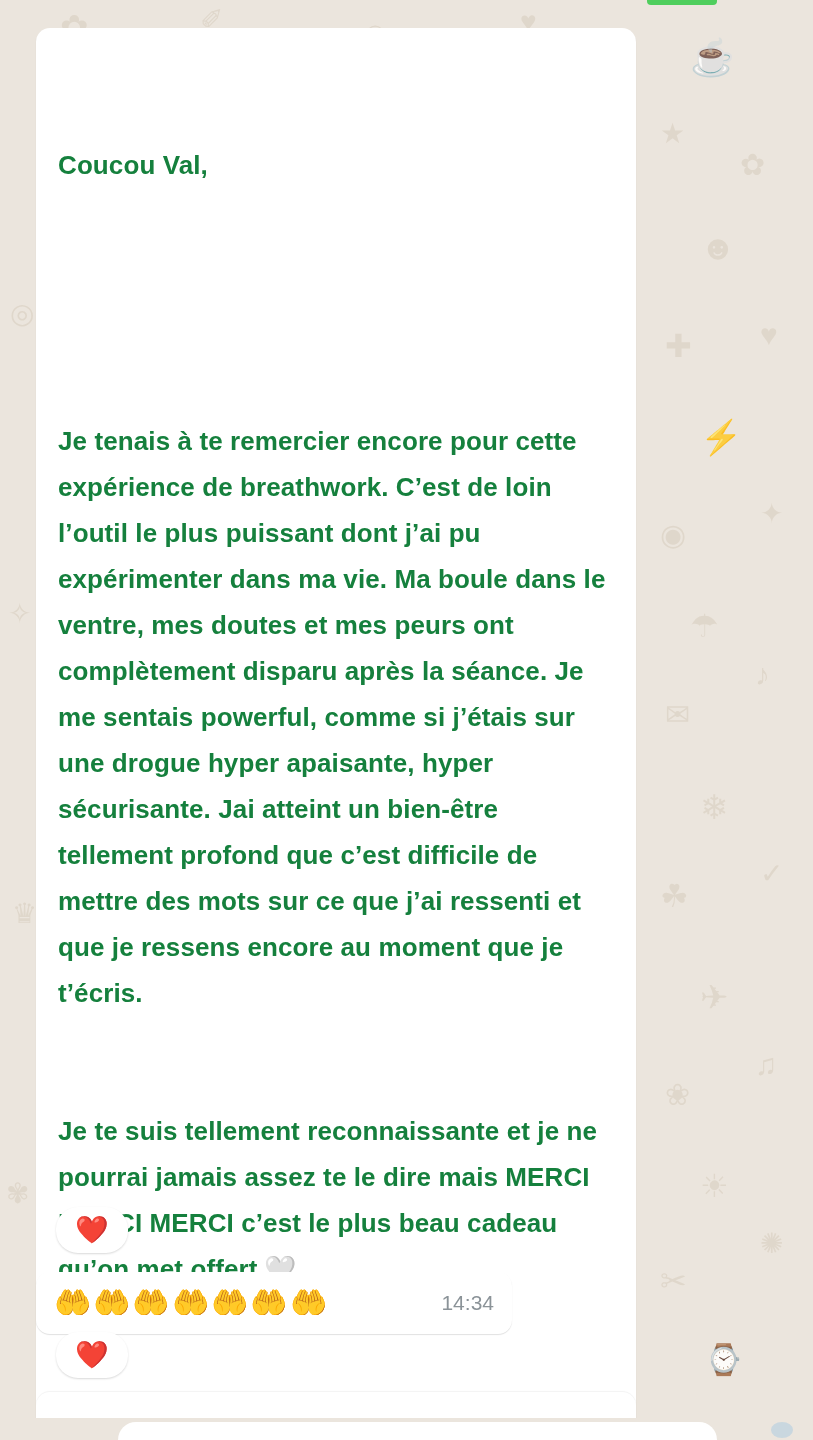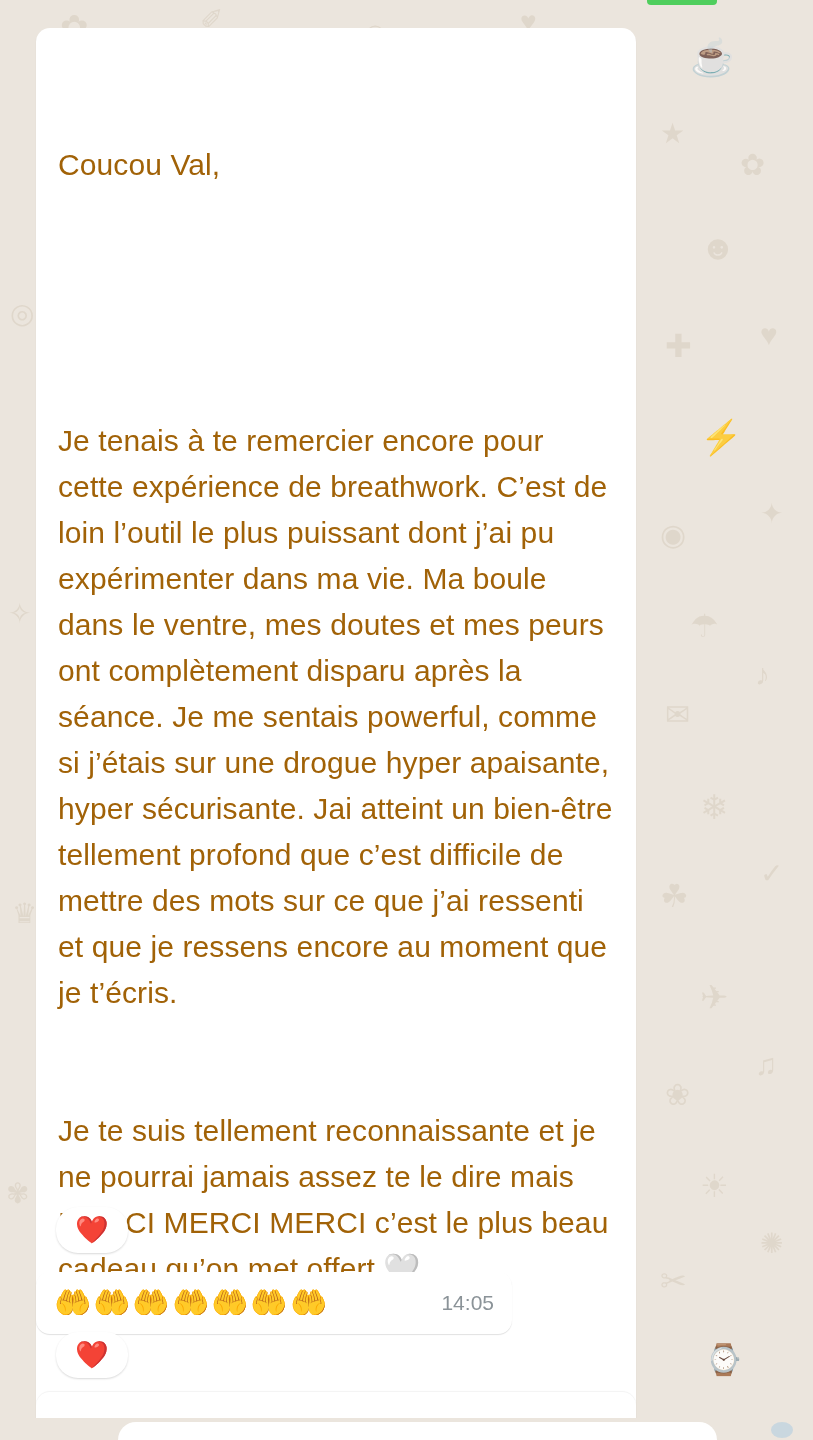--- a/index.html
+++ b/index.html
@@ -48,26 +48,27 @@
   .bubble-main {
     position: absolute;
     left: 36px;
     top: 28px;
     width: 600px;
     padding: 22px 22px 14px 22px;
     box-sizing: border-box;
   }
 
   .msg-text {
-    font-size: 30px;
+    font-size: 26px;
     line-height: 46px;
-    color: #a16207;
+    color: #15803d;
     white-space: pre-wrap;
     word-wrap: break-word;
     letter-spacing: 0.1px;
+    font-weight: bold;
   }
   .msg-para {
     margin: 0;
   }
   .msg-spacer {
     height: 46px;
   }
 
   .sign-row {
     display: flex;
@@ -248,21 +249,21 @@
 
     </div>
   </div>
 
   <div class="reaction-chip reaction-1">
     <span>❤️</span>
   </div>
 
   <div class="bubble bubble-emoji">
     <span class="emoji-run">🤲🤲🤲🤲🤲🤲🤲</span>
-    <span class="timestamp">14:05</span>
+    <span class="timestamp">14:34</span>
   </div>
 
   <div class="reaction-chip reaction-2">
     <span>❤️</span>
   </div>
 
   <div class="bubble-partial"></div>
 </div>
 
 <div class="composer-sliver">

